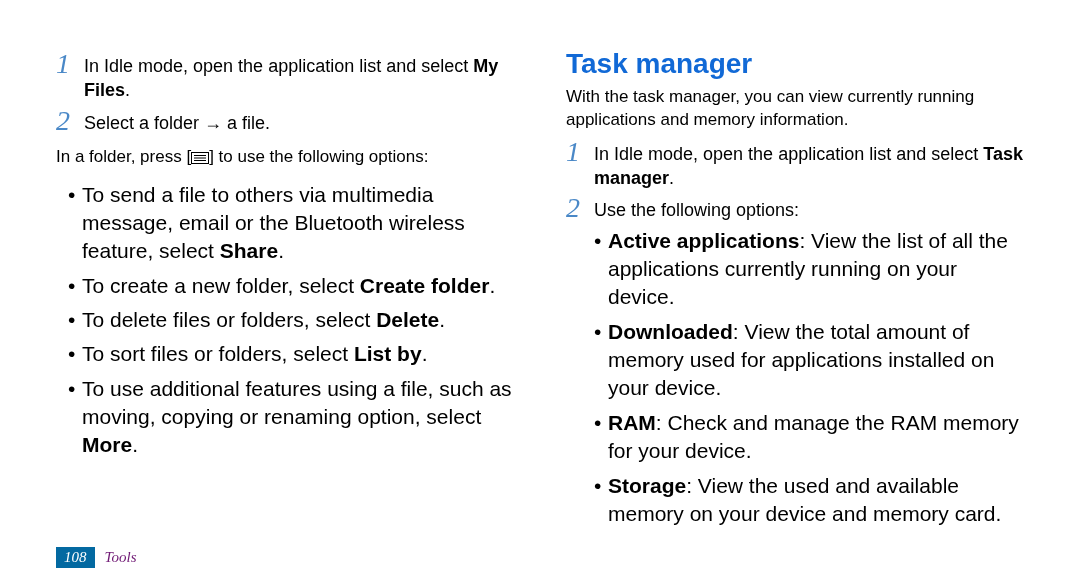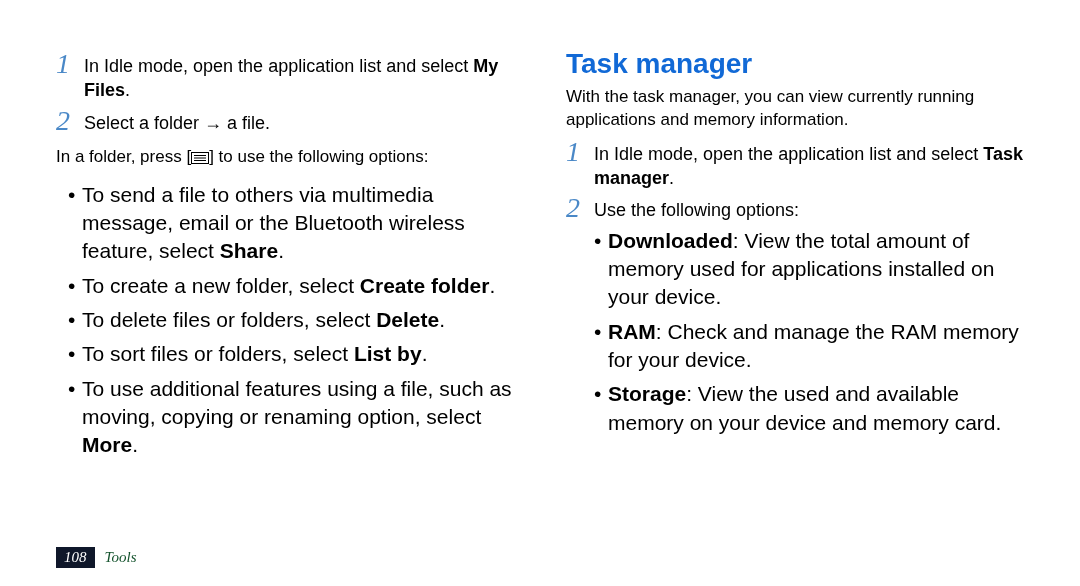--- a/index.html
+++ b/index.html
@@ -87,31 +87,31 @@
   }
   .footer {
     position: absolute;
     left: 56px;
     bottom: 18px;
     display: flex;
     align-items: center;
     gap: 10px;
   }
   .page-badge {
-    background: #0f172a;
+    background: #0369a1;
     color: #fff;
     font-style: italic;
     font-family: Georgia, "Times New Roman", serif;
     font-size: 15px;
     padding: 2px 8px;
   }
   .footer-label {
     font-style: italic;
     font-family: Georgia, "Times New Roman", serif;
-    color: #14532d;
+    color: #701a75;
     font-size: 15px;
   }
 </style>
 </head>
 <body>
 
 <div class="page">
   <div class="cols">
 
     <div class="col">
@@ -160,20 +160,21 @@
       </div>
 
       <div class="step">
         <div class="step-num">2</div>
         <div class="step-body">
           <span>Use the following options:</span>
         </div>
       </div>
 
       <ul class="bullets" style="padding-left:28px;">
+        <li><strong>Active applications</strong><span>: View the list of all the applications currently running on your device.</span></li>
         <li><strong>Downloaded</strong><span>: View the total amount of memory used for applications installed on your device.</span></li>
         <li><strong>RAM</strong><span>: Check and manage the RAM memory for your device.</span></li>
         <li><strong>Storage</strong><span>: View the used and available memory on your device and memory card.</span></li>
       </ul>
     </div>
 
   </div>
 
   <div class="footer">
     <span class="page-badge">108</span>

